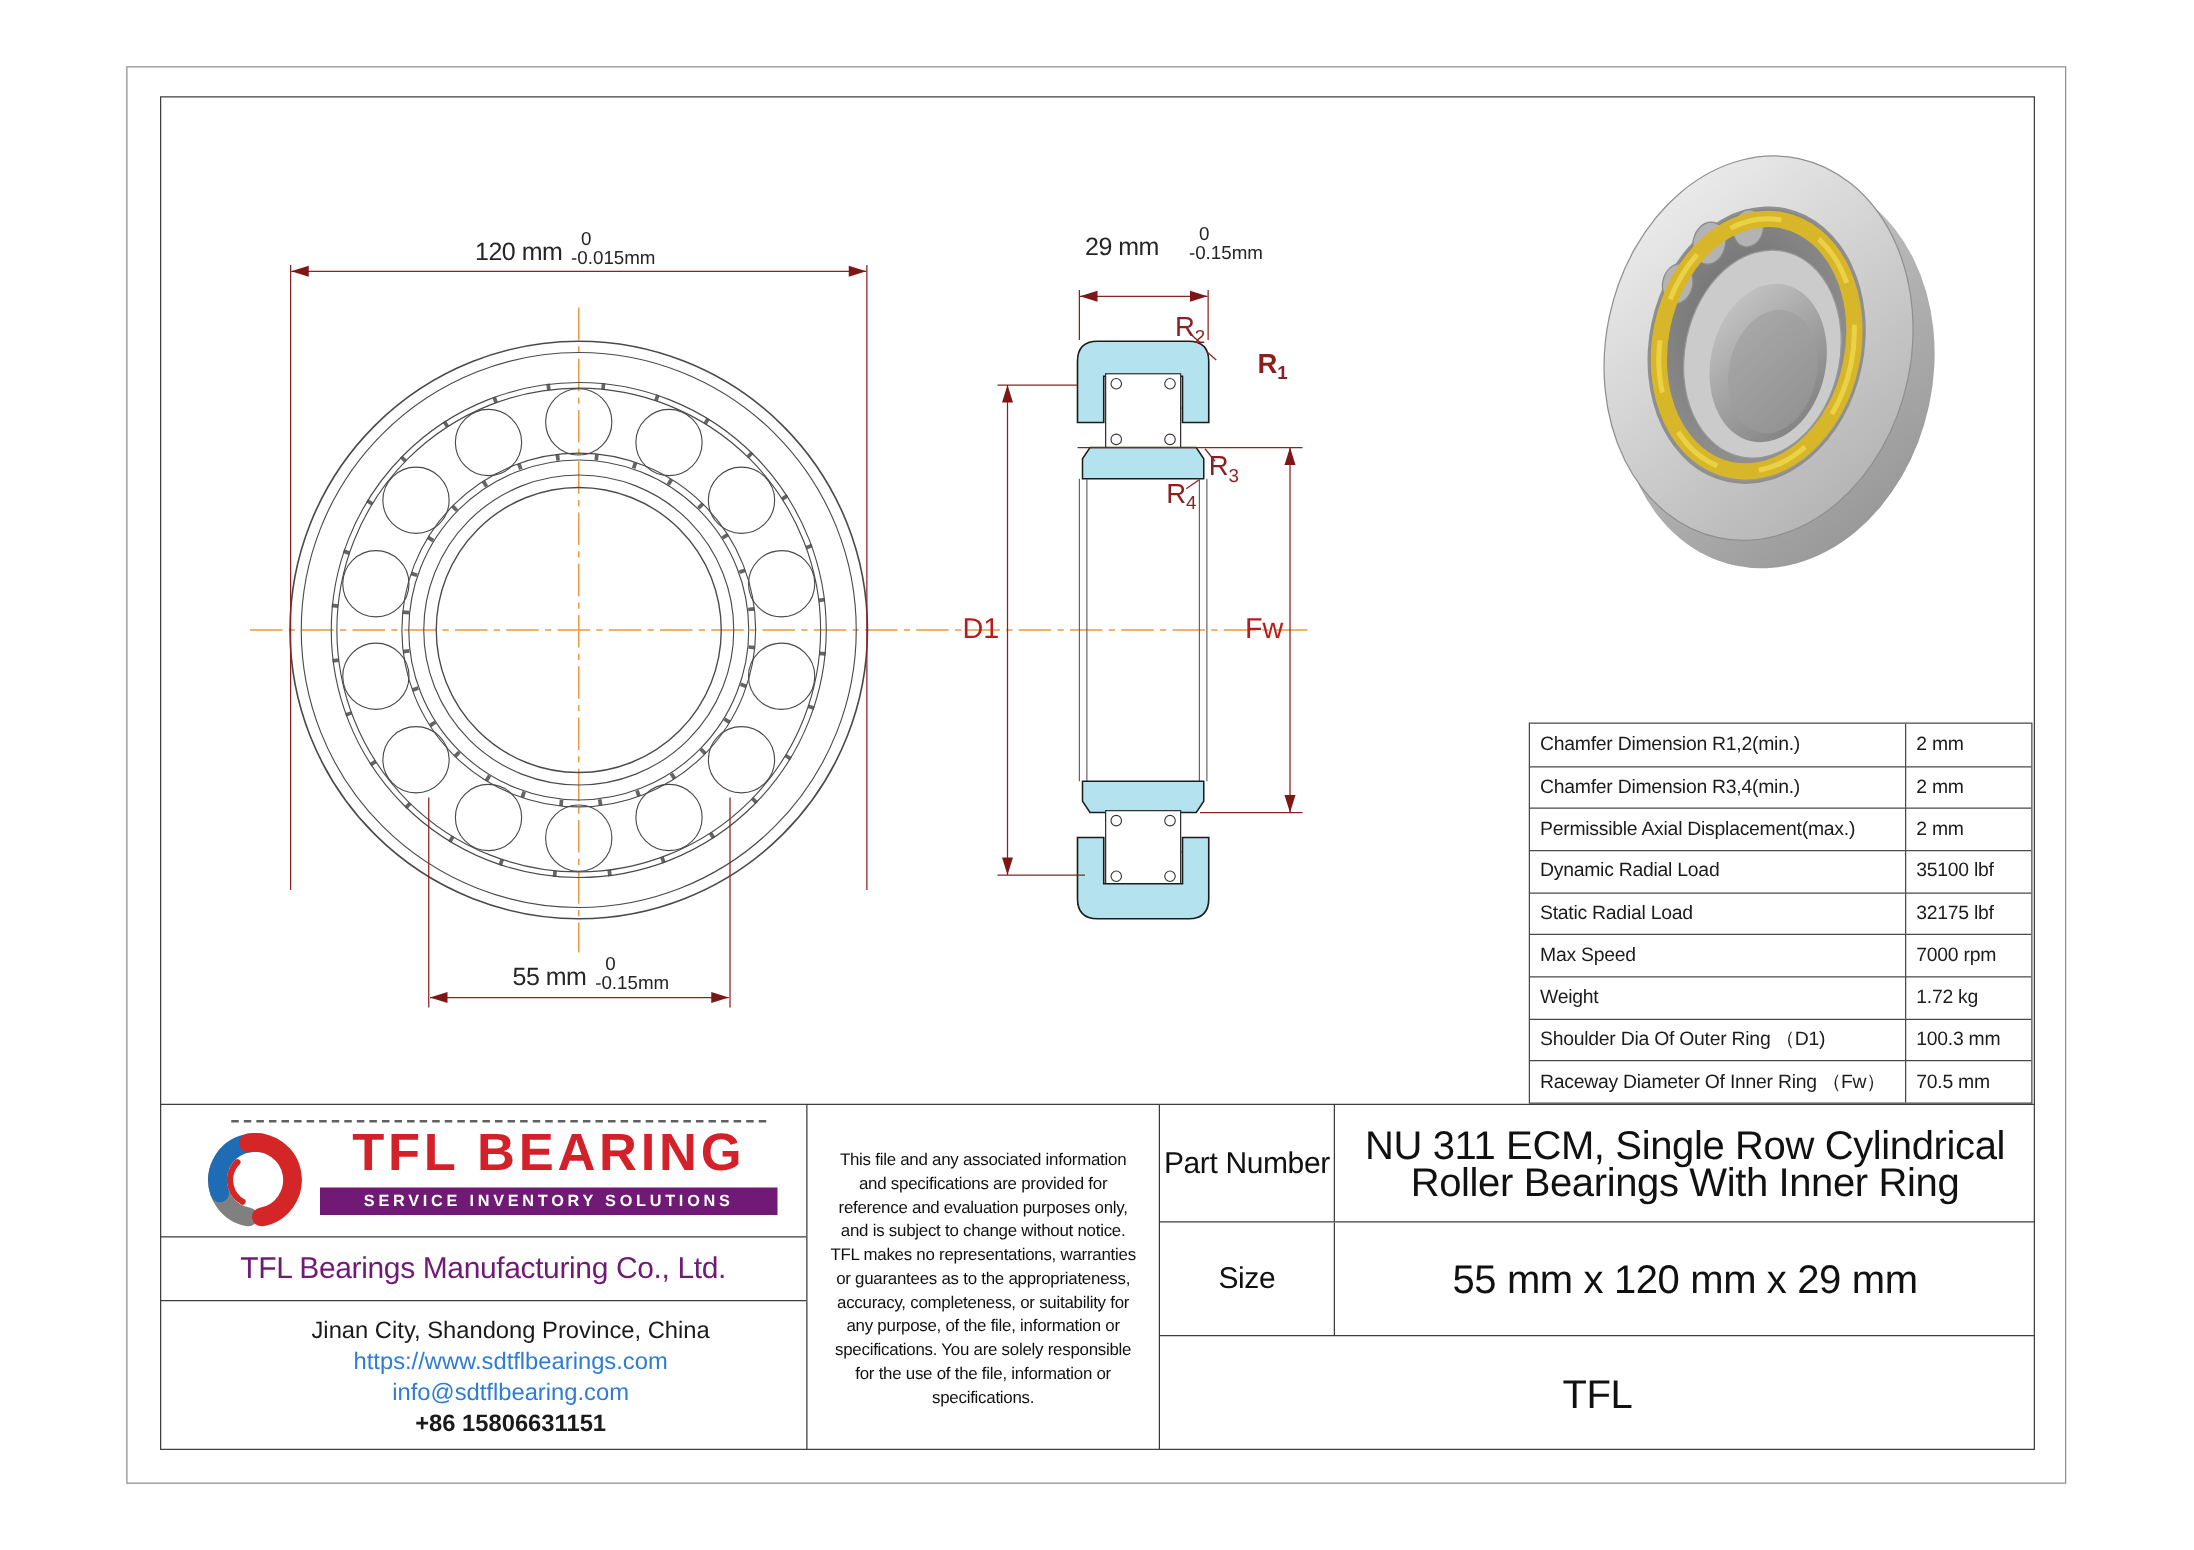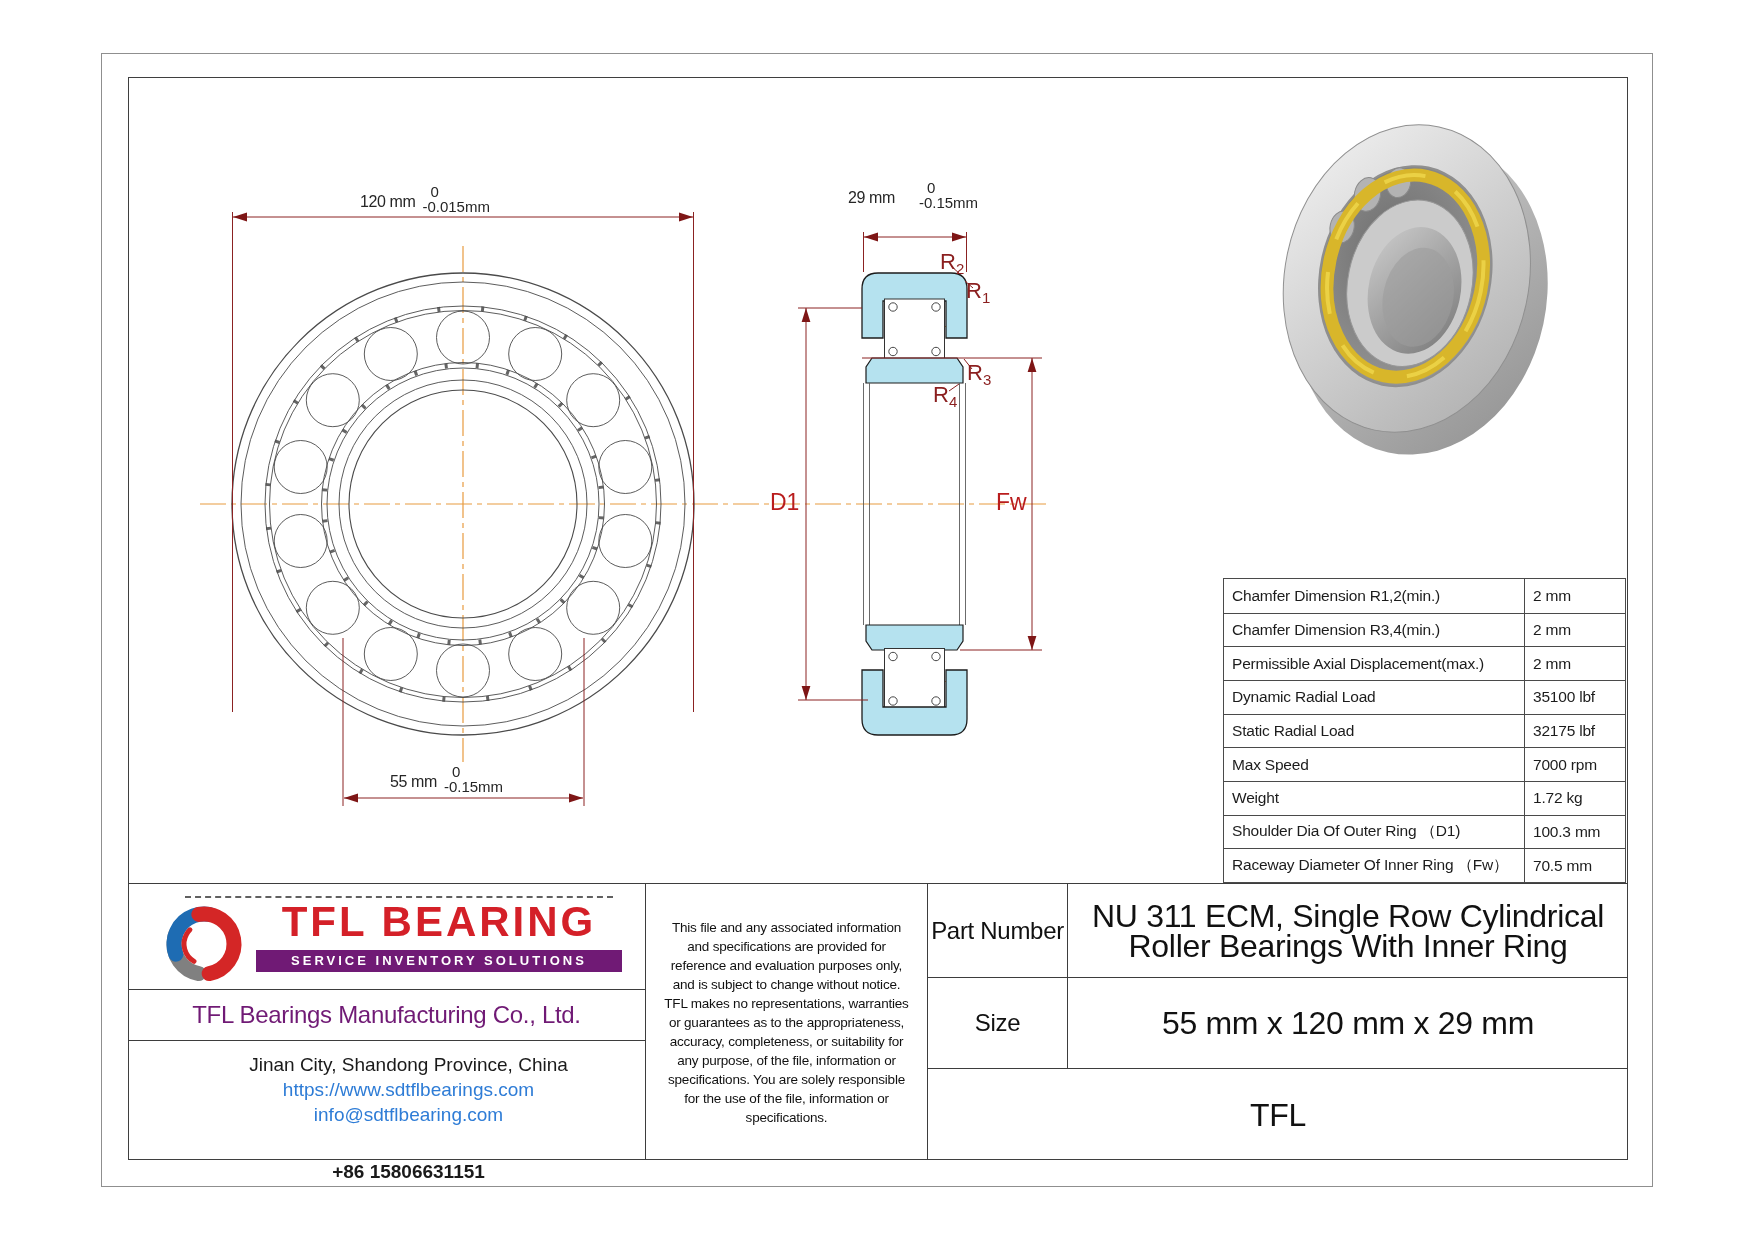--- a/index.html
+++ b/index.html
@@ -6,21 +6,21 @@
   .sheet{position:relative;width:1755px;height:1240px;background:#fff;overflow:hidden;
          font-family:"Liberation Sans","DejaVu Sans",sans-serif;color:#1c1c1c;}
   .outer-border{position:absolute;left:101px;top:53px;width:1552px;height:1134px;
                 border:1px solid #8f8f8f;box-sizing:border-box;}
   .inner-border{position:absolute;left:128px;top:77px;width:1500px;height:1083px;
                 border:1.5px solid #3f3f3f;box-sizing:border-box;}
   svg.drawing{position:absolute;left:0;top:0;}
 
   
   .dim-label{position:absolute;display:flex;align-items:flex-end;gap:7px;color:#262626;}
-  .dim-main{font-size:16px;line-height:26px;letter-spacing:-0.4px;}
+  .dim-main{font-size:20px;line-height:26px;letter-spacing:-0.4px;margin-left:20px;}
   .tol{display:flex;flex-direction:column;font-size:15px;line-height:15px;padding-bottom:1px;}
   .tol span:first-child{padding-left:8px;}
   .r-label{position:absolute;color:#8b1f1f;font-size:22px;line-height:24px;}
   .r-label sub{font-size:15px;}
   .axis-label{position:absolute;color:#b91c1c;font-size:23px;line-height:25px;}
 
   
   .spec-table{position:absolute;left:1223px;top:578px;width:403px;height:305px;
               border:1.5px solid #4a4a4a;box-sizing:border-box;display:grid;
               grid-template-columns:300px 1fr;grid-auto-rows:1fr;font-size:15.5px;letter-spacing:-0.2px;}
@@ -227,21 +227,21 @@
   </div>
   <div class="dim-label" style="left:848px;top:180px;gap:24px;">
     <span class="dim-main">29 mm</span>
     <span class="tol">
       <span>0</span>
       <span>-0.15mm</span>
     </span>
   </div>
 
   <div class="r-label" style="left:940px;top:250px;"><span>R</span><sub>2</sub></div>
-  <div class="r-label" style="left:966px;top:279px;"><span>R</span><sub>1</sub></div>
+  <div class="r-label" style="left:1006px;top:279px;font-weight:bold;"><span>R</span><sub>1</sub></div>
   <div class="r-label" style="left:967px;top:361px;"><span>R</span><sub>3</sub></div>
   <div class="r-label" style="left:933px;top:383px;"><span>R</span><sub>4</sub></div>
 
   <div class="axis-label" style="left:770px;top:490px;">D1</div>
   <div class="axis-label" style="left:996px;top:490px;">Fw</div>
 
   <div class="spec-table">
     <div class="cell first label">Chamfer Dimension R1,2(min.)</div>
     <div class="cell first value">2 mm</div>
     <div class="cell label">Chamfer Dimension R3,4(min.)</div>
@@ -276,21 +276,21 @@
           <circle cx="42" cy="42" r="13" fill="#ffffff"></circle>
         </svg>
         <div class="logo-title">TFL BEARING</div>
         <div class="logo-banner">SERVICE INVENTORY SOLUTIONS</div>
       </div>
       <div class="company-row">TFL Bearings Manufacturing Co., Ltd.</div>
       <div class="contact">
         <span style="display:block;">Jinan City, Shandong Province, China</span>
         <a class="link" href="#">https://www.sdtflbearings.com</a>
         <a class="link" href="#">info@sdtflbearing.com</a>
-        <span class="phone" style="display:block;margin-top:32px;">+86 15806631151</span>
+        <span class="phone" style="display:block;">+86 15806631151</span>
       </div>
     </div>
 
     <div class="disclaimer-cell">
       <div class="disclaimer">This file and any associated information
 and specifications are provided for
 reference and evaluation purposes only,
 and is subject to change without notice.
 TFL makes no representations, warranties
 or guarantees as to the appropriateness,

